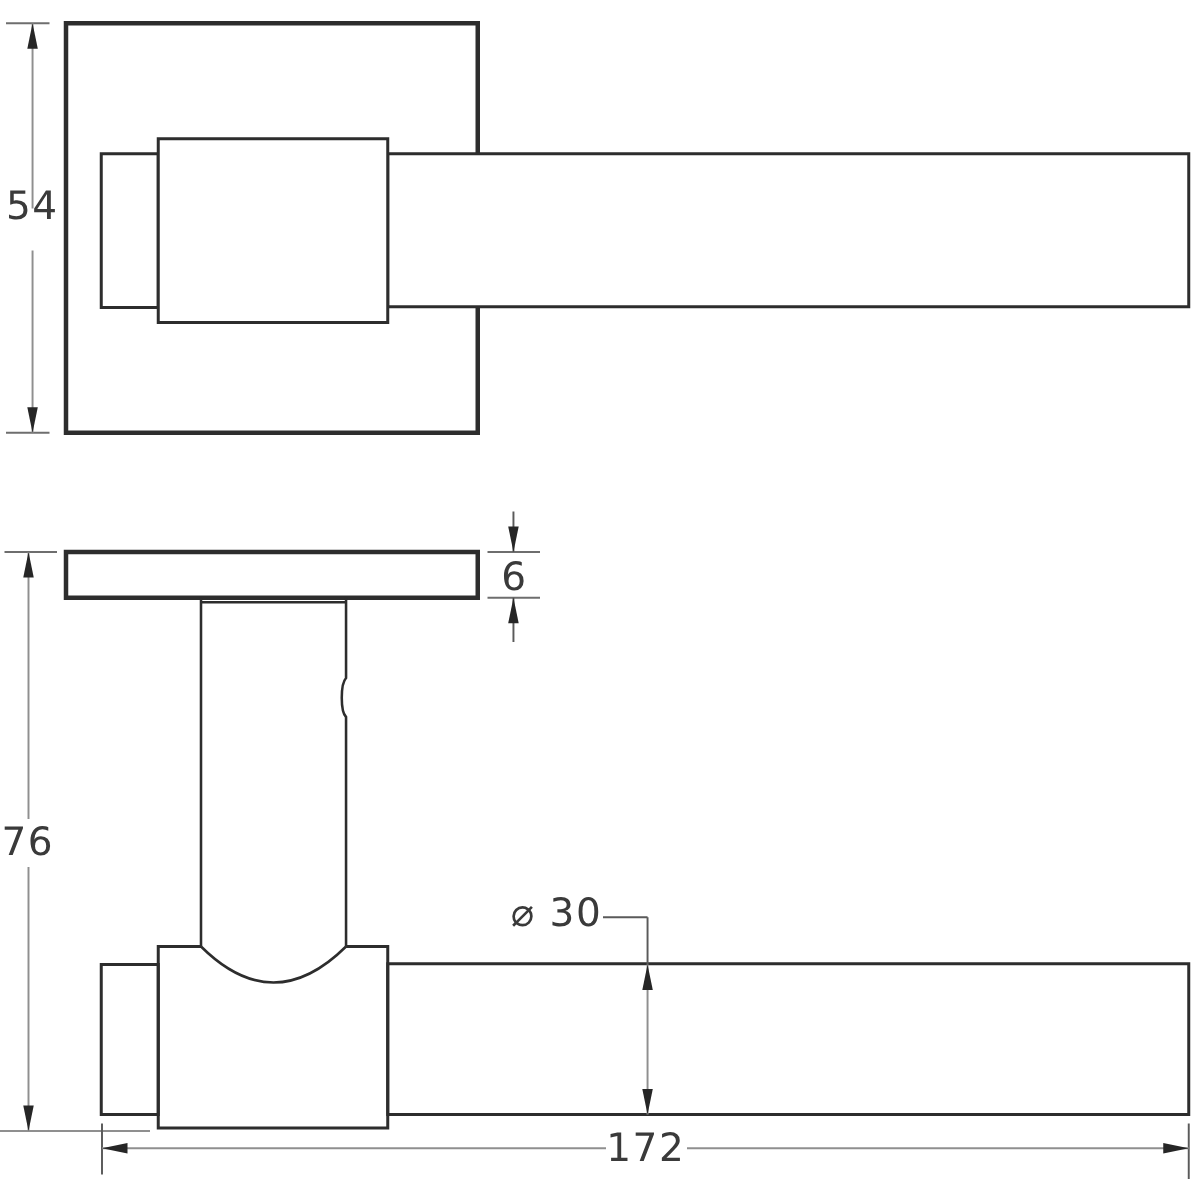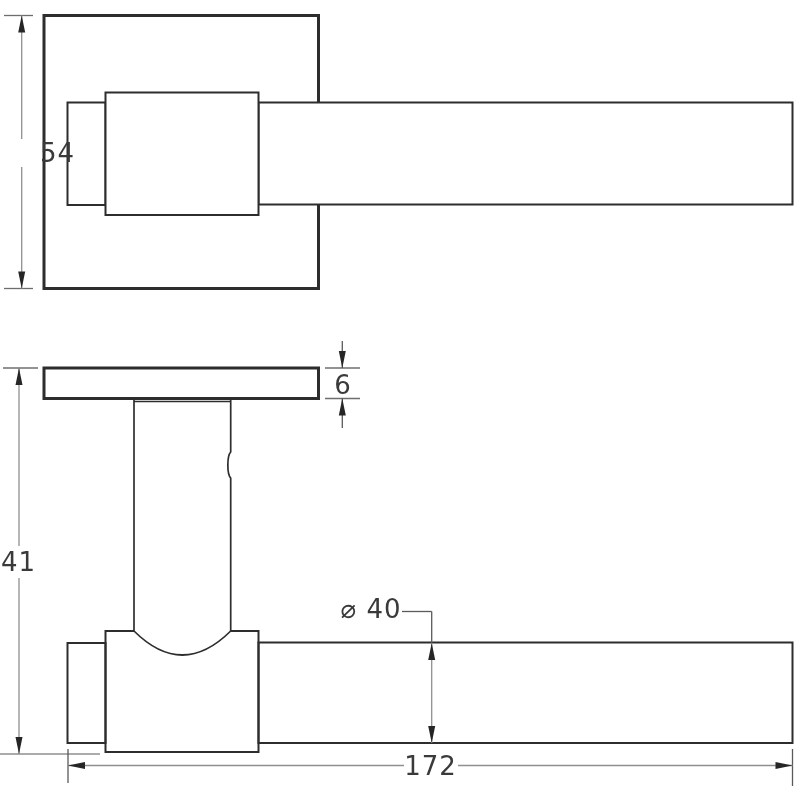--- a/index.html
+++ b/index.html
@@ -116,23 +116,23 @@
     <g>
       <line class="leader" x1="68" y1="749" x2="68" y2="783"></line>
       <line class="leader" x1="792.5" y1="749" x2="792.5" y2="786"></line>
       <line class="dim-line" x1="68" y1="765.5" x2="404" y2="765.5"></line>
       <line class="dim-line" x1="458" y1="765.5" x2="792.5" y2="765.5"></line>
       <polygon class="arrow" points="68,765.5 85,762 85,769"></polygon>
       <polygon class="arrow" points="792.5,765.5 775.5,762 775.5,769"></polygon>
     </g>
   </svg>
 
-  <span class="dim-label" style="left:21.5px; top:153px;margin-left:36px;">54</span>
+  <span class="dim-label" style="left:21.5px; top:138px;">54</span>
 
-  <span class="dim-label" style="left:18.5px; top:561.5px;">41</span>
+  <span class="dim-label" style="left:18.5px; top:561.5px;">76</span>
 
   <span class="dim-label" style="left:343px; top:385px;">6</span>
 
-  <span class="dim-label" style="left:371px; top:609px;">⌀ 40</span>
+  <span class="dim-label" style="left:371px; top:609px;">⌀ 30</span>
 
   <span class="dim-label" style="left:430.5px; top:766px;">172</span>
 
 </div>
 
 </body></html>

